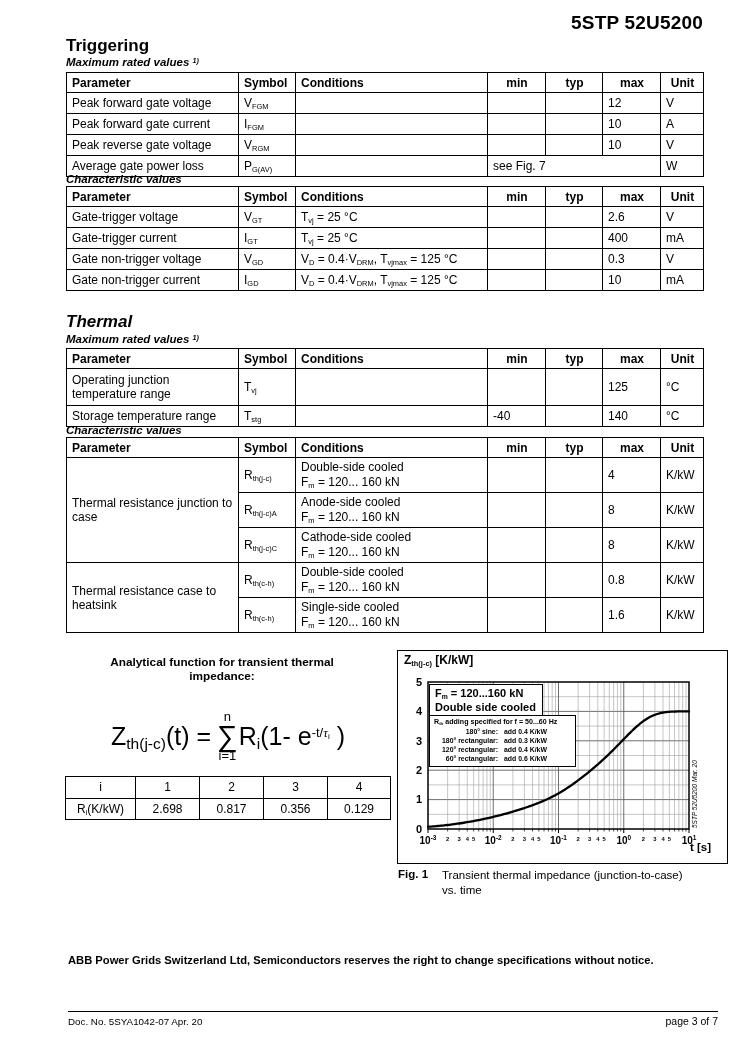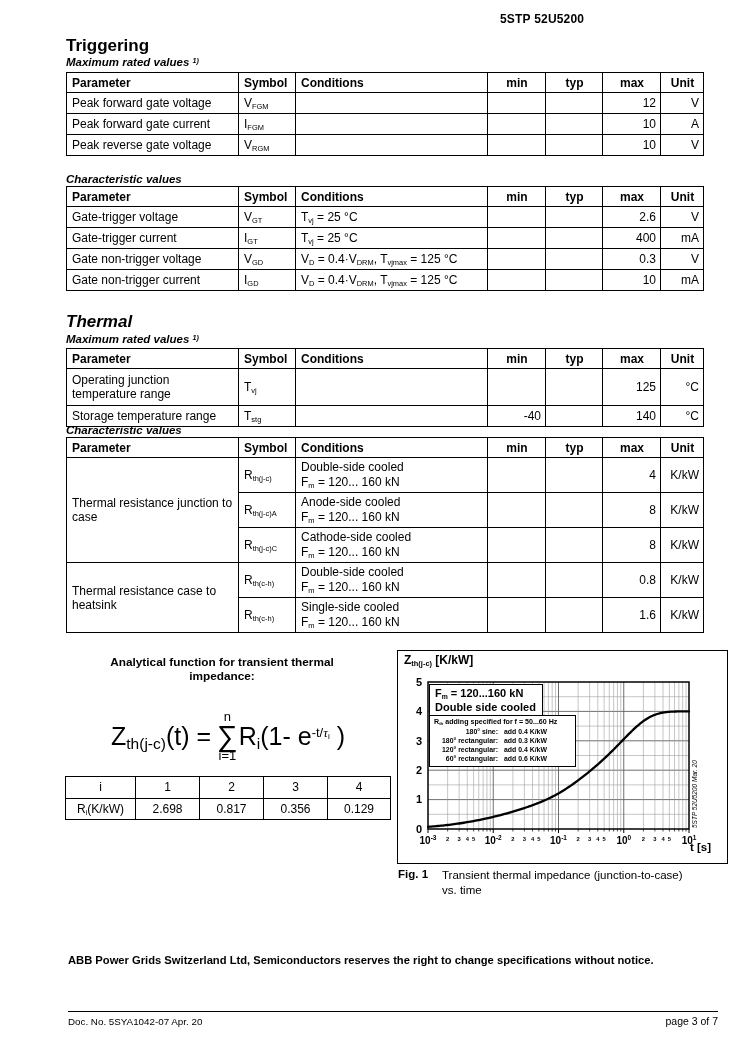--- a/index.html
+++ b/index.html
@@ -1,34 +1,34 @@
 <!DOCTYPE html>
 <html><head>
 <meta charset="utf-8">
 <style>
   html,body{margin:0;padding:0;background:#fff;}
   .page{position:relative;width:750px;height:1061px;background:#fff;color:#000;
         font-family:"Liberation Sans",sans-serif;overflow:hidden;}
   sub{font-size:0.62em;line-height:0;vertical-align:-0.28em;}
   sup{font-size:0.62em;line-height:0;vertical-align:0.45em;}
 
-  .product{position:absolute;top:12px;left:500px;width:203px;
-           font-size:12px;font-weight:bold;letter-spacing:0.2px;}
+  .product{position:absolute;top:12px;left:500px;width:203px;text-align:right;
+           font-size:19px;font-weight:bold;letter-spacing:0.2px;}
   .sec-title{position:absolute;left:66px;font-size:17px;font-weight:bold;}
   .sub-label{position:absolute;left:66px;font-size:11.5px;font-weight:bold;font-style:italic;}
 
   table.spec{border-collapse:collapse;table-layout:fixed;width:637px;position:absolute;left:66px;
              background:#fff;padding-left:28px;}
   table.spec,table.rc{border:1.5px solid #000;}
   table.spec th,table.spec td{border:1px solid #000;font-size:12px;padding:1px 4px 1px 5px;
              overflow:hidden;vertical-align:middle;}
   table.spec th{font-weight:bold;text-align:left;height:17px;}
   table.spec th.c{text-align:center;}
   table.spec td{height:18px;}
-  td.c{text-align:right;}
+  td.c{text-align:left;}
   tr.tall td{height:32px;}
   tr.mid td{height:34px;}
   .cond2 div{line-height:1.25;}
 
   .an-title{position:absolute;left:92px;top:655px;width:260px;text-align:center;
             font-size:11.8px;font-weight:bold;}
   .formula{position:absolute;left:66px;top:698px;width:324px;height:76px;
            display:flex;align-items:center;justify-content:center;}
   .f-lhs{font-size:25px;}
   .f-sum{display:inline-flex;flex-direction:column;align-items:center;line-height:1;margin:0 1px 0 6px;}
@@ -115,20 +115,27 @@
       <td class="c">A</td>
     </tr>
     <tr>
       <td>Peak reverse gate voltage</td>
       <td>V<sub>RGM</sub></td>
       <td></td>
       <td></td>
       <td></td>
       <td class="c">10</td>
       <td class="c">V</td>
+    </tr>
+    <tr>
+      <td>Average gate power loss</td>
+      <td>P<sub>G(AV)</sub></td>
+      <td></td>
+      <td class="c" colspan="3">see Fig. 7</td>
+      <td class="c">W</td>
     </tr>
   </tbody>
     </table>
 
   <div class="sub-label" style="top:173px;">Characteristic values</div>
 
   <table class="spec" style="top:186px;">
     <colgroup>
         <col style="width:172px">
         <col style="width:57px">

